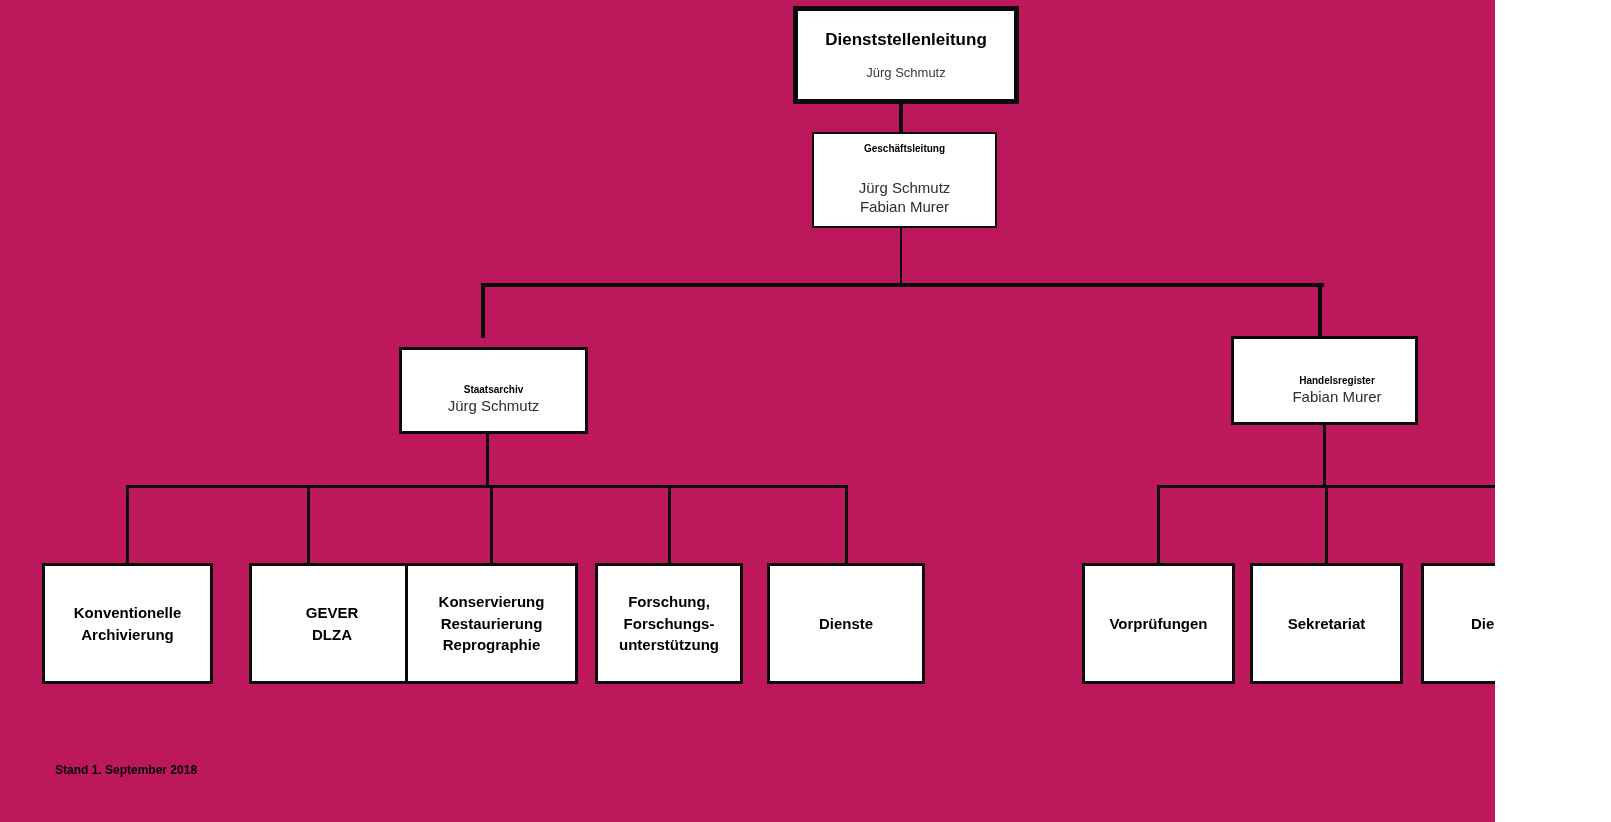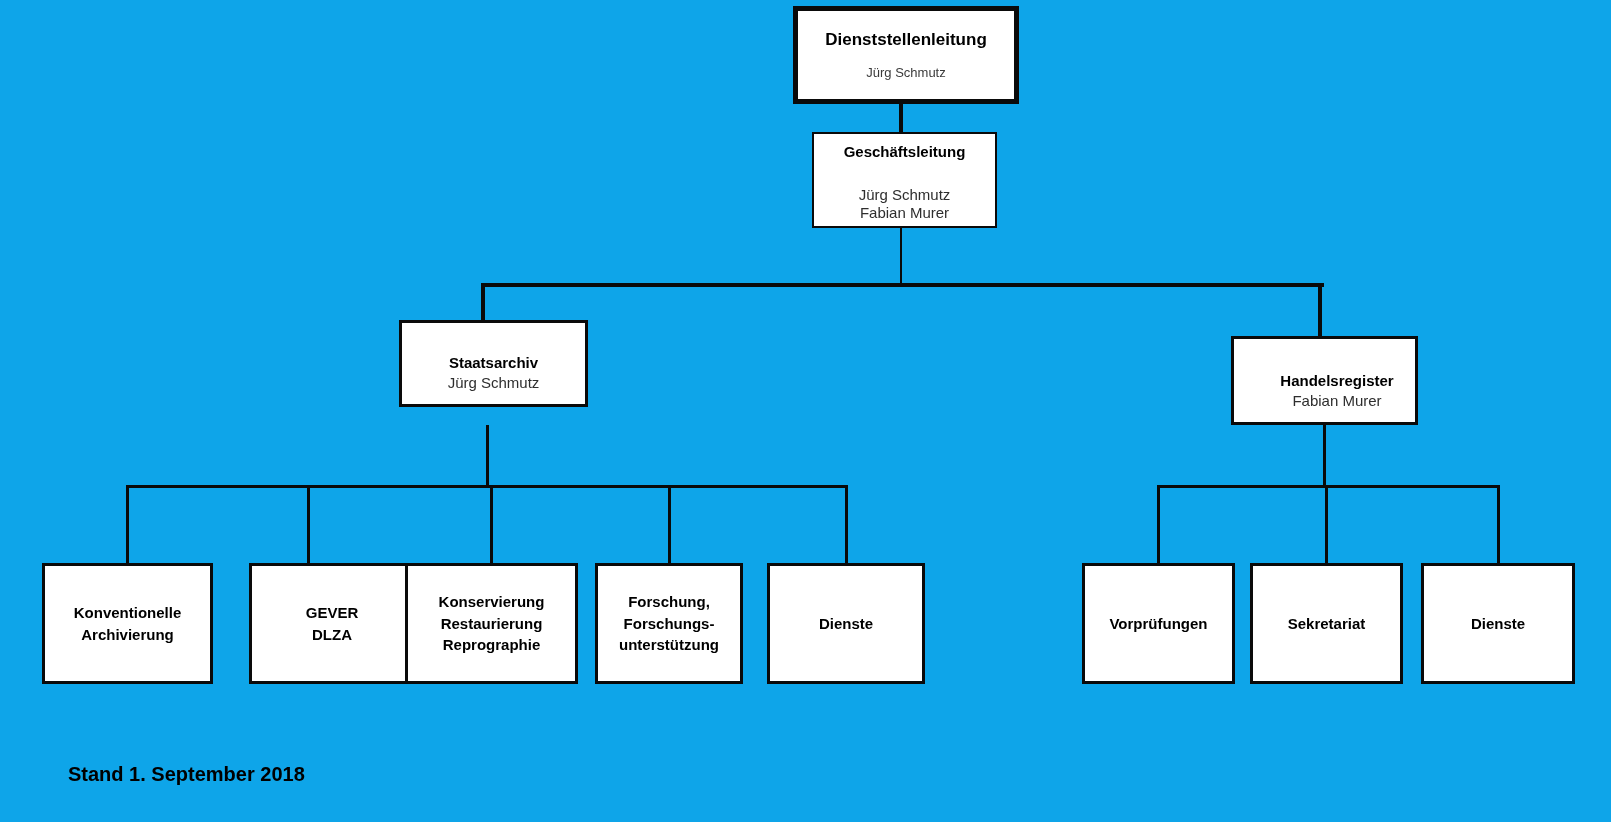--- a/index.html
+++ b/index.html
@@ -2,42 +2,42 @@
 <html><head>
 <meta charset="utf-8">
 <style>
   html, body {
     margin: 0;
     padding: 0;
     background: #ffffff;
   }
   .canvas {
     position: relative;
-    width: 1611px;
+    width: 1495px;
     height: 822px;
-    background: #0ea5e9;
+    background: #be185d;
     font-family: "Liberation Sans", sans-serif;
     color: #000000;
     overflow: hidden;
   }
   .node {
     position: absolute;
     box-sizing: border-box;
     background: #ffffff;
     border: 3px solid #0a0a0a;
     display: flex;
     flex-direction: column;
     align-items: center;
     justify-content: center;
     text-align: center;
     white-space: pre-line;
   }
   .node .title {
     font-weight: bold;
-    font-size: 15px;
+    font-size: 10px;
     line-height: 1.3;
     color: #000000;
   }
   .node .person {
     font-size: 15px;
     line-height: 1.3;
     color: #2e2e2e;
   }
   
   .root-box {
@@ -48,21 +48,21 @@
   .root-box .person { font-size: 13px; color: #3a3a3a; }
   
   .mgmt-box {
     left: 812px; top: 132px; width: 185px; height: 96px;
     border-width: 2px;
     justify-content: flex-start;
     padding-top: 8px;
   }
   .mgmt-box .people { margin-top: 24px; font-size: 15px; line-height: 1.25; color: #2e2e2e; }
   
-  .branch-sa { left: 399px; top: 320px; width: 189px; height: 87px; padding-top: 18px; }
+  .branch-sa { left: 399px; top: 347px; width: 189px; height: 87px; padding-top: 18px; }
   .branch-hr { left: 1231px; top: 336px; width: 187px; height: 89px; padding-top: 20px; padding-left: 25px; }
   
   .leaf {
     top: 563px; height: 121px;
     font-weight: bold;
     font-size: 15px;
     line-height: 1.45;
   }
   .leaf-l1 { left: 42px;   width: 171px; }
   .leaf-l2 { left: 225px;  width: 166px; margin-left: 24px; }
@@ -72,23 +72,23 @@
   .leaf-r1 { left: 1082px; width: 153px; }
   .leaf-r2 { left: 1250px; width: 153px; }
   .leaf-r3 { left: 1421px; width: 154px; }
   
   .line {
     position: absolute;
     background: #0a0a0a;
   }
   .footer {
     position: absolute;
-    left: 68px;
+    left: 55px;
     top: 763px;
-    font-size: 20px;
+    font-size: 12px;
     font-weight: bold;
     color: #000000;
   }
 </style>
 </head>
 <body>
 
 <div class="canvas">
 
   <div class="line" style="left:899px; top:104px; width:4px; height:28px;"></div>

